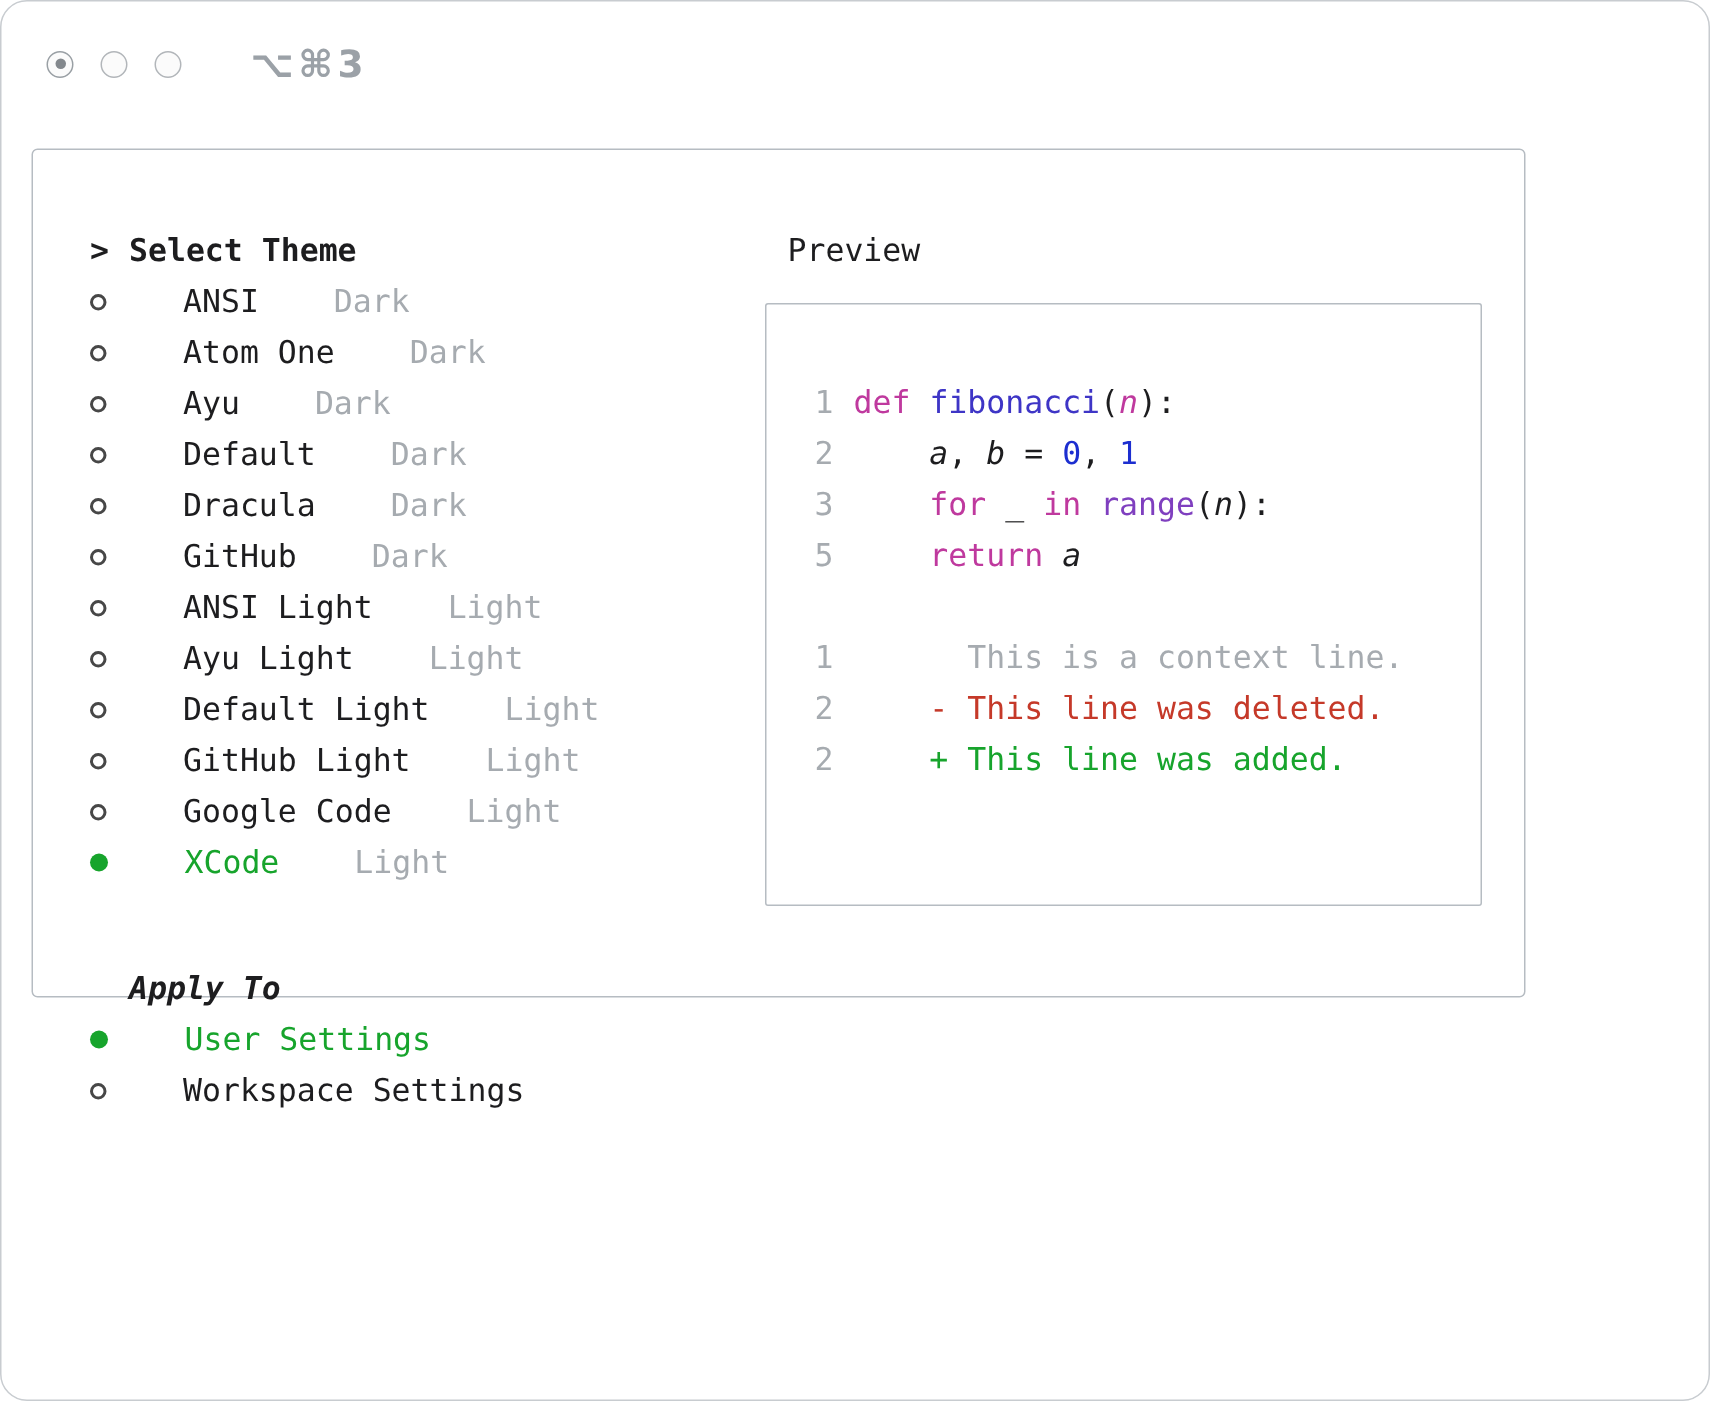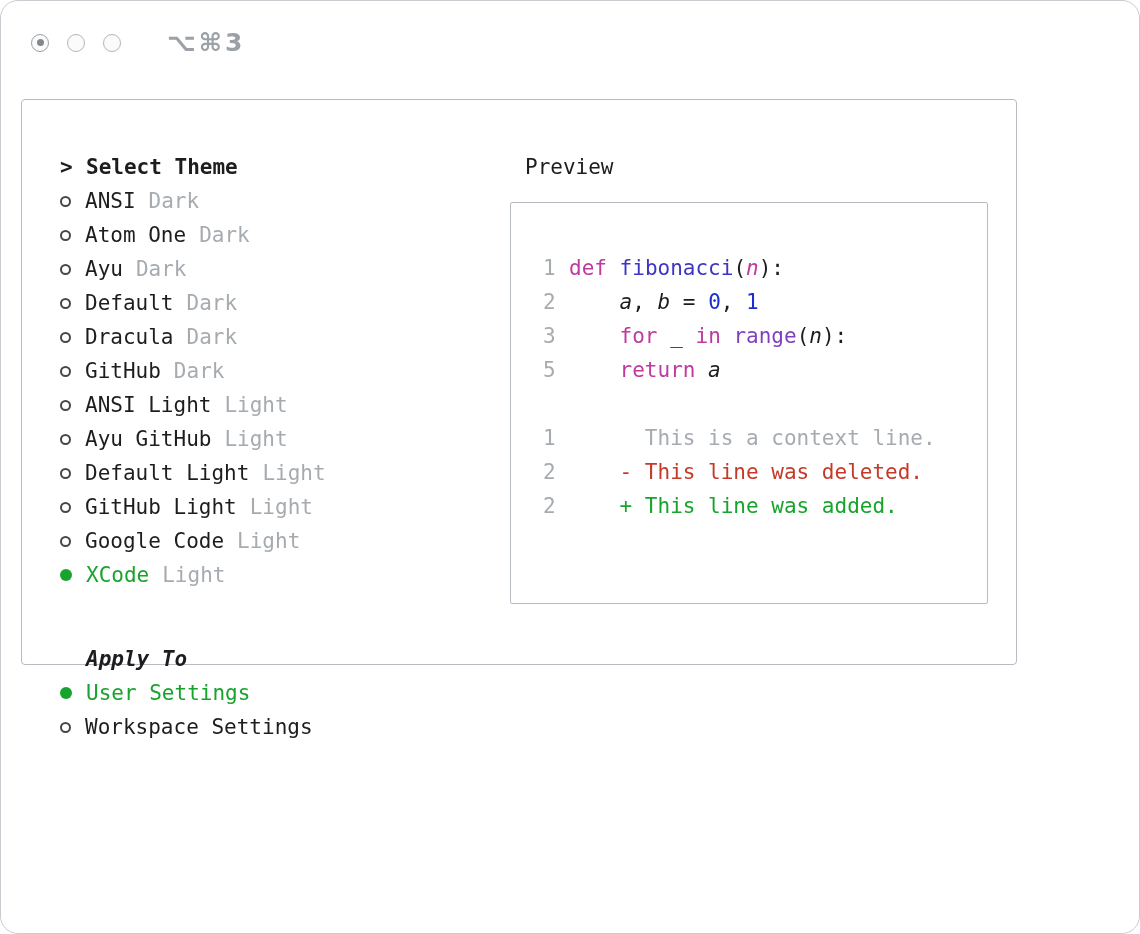--- a/index.html
+++ b/index.html
@@ -47,21 +47,21 @@
     width: 996px; height: 566px;
     border: 1px solid #b6bcc2; border-radius: 4px;
     background: #ffffff;
   }
   
   .left-col { position: absolute; left: 38px; top: 50px; }
   .select-title {
     height: 34px; line-height: 34px; font-weight: bold; white-space: pre;
   }
   .prompt { display: inline-block; width: 26px; }
-  .option-row { height: 34px; display: flex; align-items: center; cursor: default; }
+  .option-row { height: 34px; display: flex; align-items: center; cursor: default; gap: 37px; }
   .bullet {
     width: 11px; height: 11px; border-radius: 50%;
     border: 2px solid #474747; flex: none; margin-right: 14px;
   }
   .bullet-on { border: none; width: 12px; height: 12px; background: var(--c-green); }
   .opt-label { white-space: pre; }
   .option-row.selected .opt-label { color: var(--c-green); }
   .opt-badge { color: var(--c-muted); margin-left: 13px; white-space: pre; }
   .apply-title {
     height: 34px; line-height: 34px; margin-top: 50px;
@@ -147,21 +147,21 @@
             <span class="opt-label">GitHub</span>
             <span class="opt-badge">Dark</span>
           </div>
           <div class="option-row">
             <span class="bullet"></span>
             <span class="opt-label">ANSI Light</span>
             <span class="opt-badge">Light</span>
           </div>
           <div class="option-row">
             <span class="bullet"></span>
-            <span class="opt-label">Ayu GitHub</span>
+            <span class="opt-label">Ayu Light</span>
             <span class="opt-badge">Light</span>
           </div>
           <div class="option-row">
             <span class="bullet"></span>
             <span class="opt-label">Default Light</span>
             <span class="opt-badge">Light</span>
           </div>
           <div class="option-row">
             <span class="bullet"></span>
             <span class="opt-label">GitHub Light</span>

